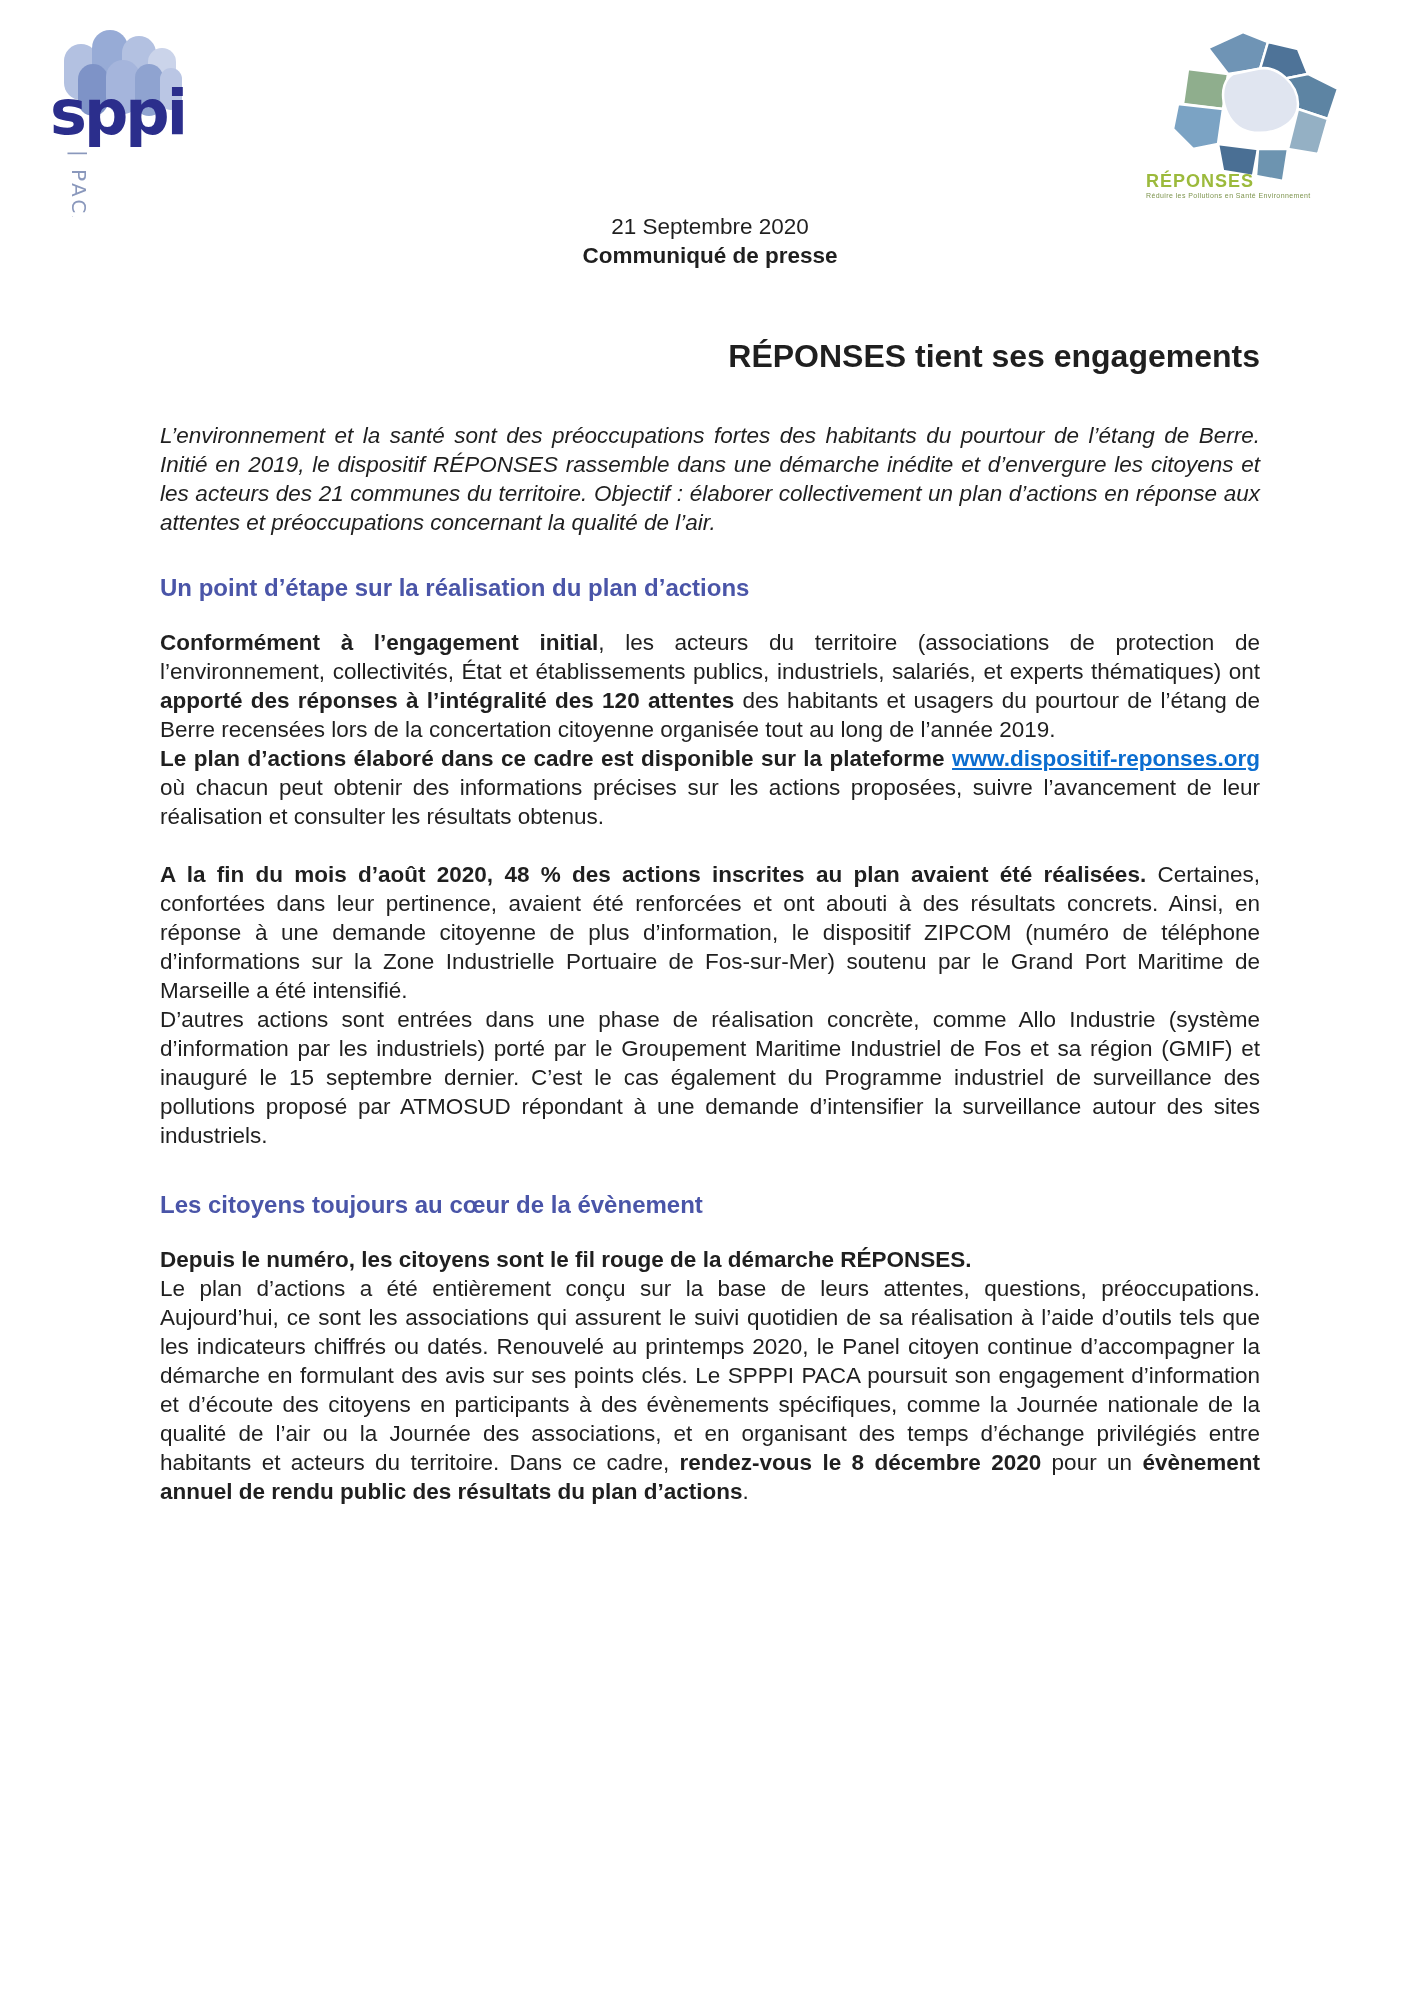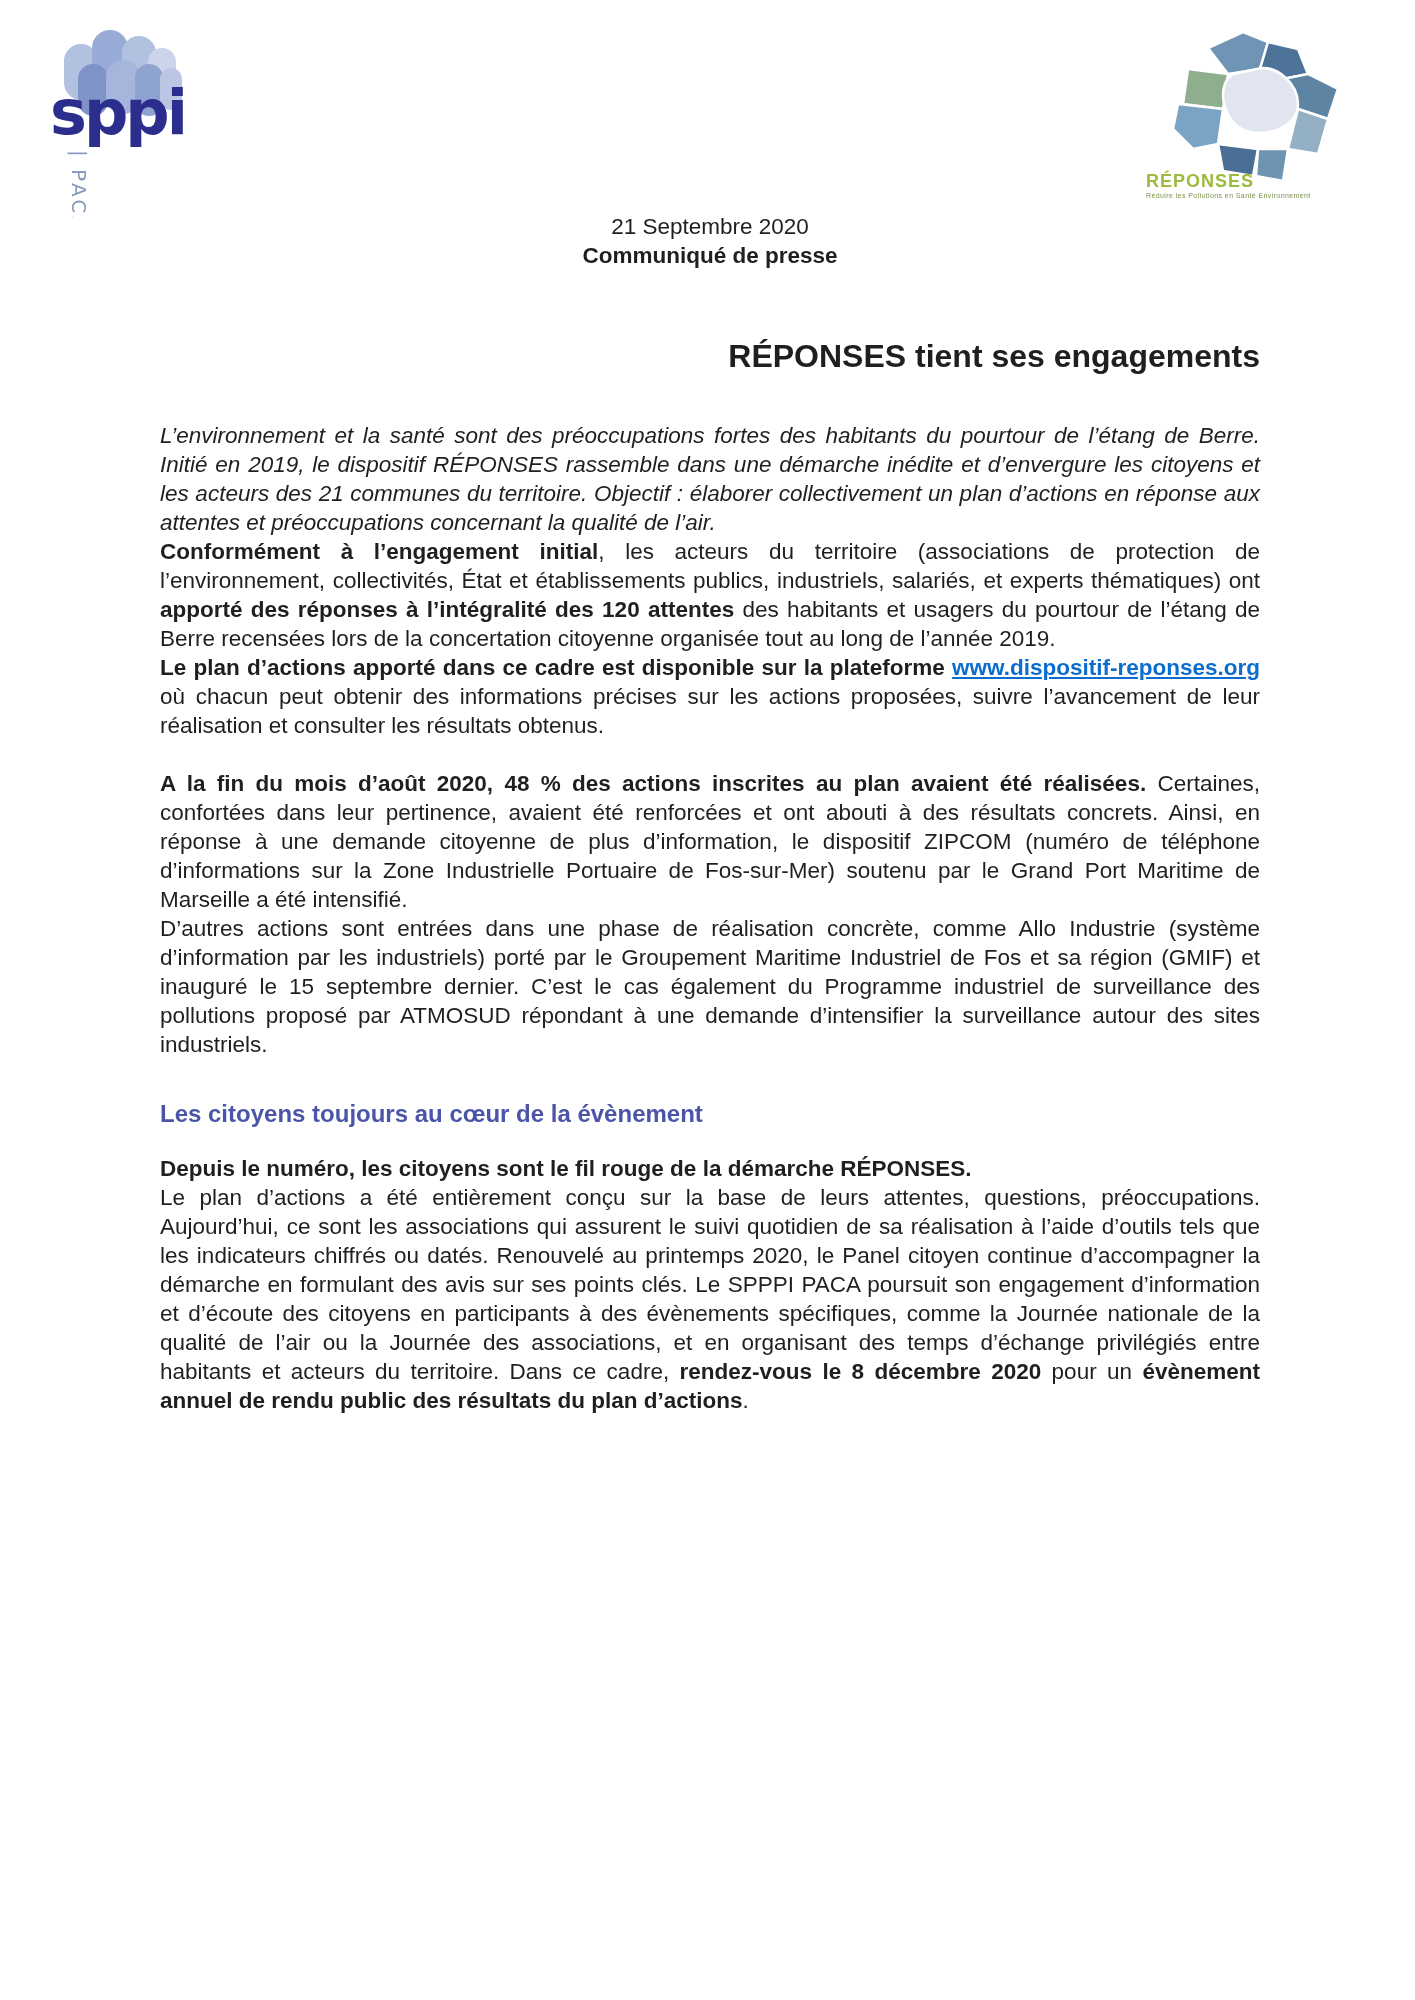--- a/index.html
+++ b/index.html
@@ -123,22 +123,23 @@
     <div class="rep-name">RÉPONSES</div>
     <div class="rep-tagline">Réduire les Pollutions en Santé Environnement</div>
   </div>
 
   <div class="content">
     <div class="date">21 Septembre 2020</div>
     <div class="doctype">Communiqué de presse</div>
     <div class="title">RÉPONSES tient ses engagements</div>
     <p class="intro">L’environnement et la santé sont des préoccupations fortes des habitants du pourtour de l’étang de Berre. Initié en 2019, le dispositif RÉPONSES rassemble dans une démarche inédite et d’envergure les citoyens et les acteurs des 21 communes du territoire. Objectif : élaborer collectivement un plan d’actions en réponse aux attentes et préoccupations concernant la qualité de l’air.</p>
     <div id="body-blocks">
+        <div class="h-sec first">Un point d’étape sur la réalisation du plan d’actions</div>
         <p class="para"><span class="b">Conformément à l’engagement initial</span><span>, les acteurs du territoire (associations de protection de l’environnement, collectivités, État et établissements publics, industriels, salariés, et experts thématiques) ont </span><span class="b">apporté des réponses à l’intégralité des 120 attentes</span><span> des habitants et usagers du pourtour de l’étang de Berre recensées lors de la concertation citoyenne organisée tout au long de l’année 2019.</span></p>
-        <p class="para"><span class="b">Le plan d’actions apporté dans ce cadre est disponible sur la plateforme </span><span class="link">www.dispositif-reponses.org</span><span> où chacun peut obtenir des informations précises sur les actions proposées, suivre l’avancement de leur réalisation et consulter les résultats obtenus.</span></p>
+        <p class="para"><span class="b">Le plan d’actions élaboré dans ce cadre est disponible sur la plateforme </span><span class="link">www.dispositif-reponses.org</span><span> où chacun peut obtenir des informations précises sur les actions proposées, suivre l’avancement de leur réalisation et consulter les résultats obtenus.</span></p>
         <p class="para gap"><span class="b">A la fin du mois d’août 2020, 48 % des actions inscrites au plan avaient été réalisées.</span><span> Certaines, confortées dans leur pertinence, avaient été renforcées et ont abouti à des résultats concrets. Ainsi, en réponse à une demande citoyenne de plus d’information, le dispositif </span><span class="i">ZIPCOM</span><span> (numéro de téléphone d’informations sur la Zone Industrielle Portuaire de Fos-sur-Mer) soutenu par le Grand Port Maritime de Marseille a été intensifié.</span></p>
         <p class="para"><span>D’autres actions sont entrées dans une phase de réalisation concrète, comme </span><span class="i">Allo Industrie</span><span> </span><span class="i">(système d’information par les industriels)</span><span> porté par le Groupement Maritime Industriel de Fos et sa région (GMIF) et inauguré le 15 septembre dernier. C’est le cas également du </span><span class="i">Programme industriel de surveillance des pollutions</span><span> proposé par ATMOSUD répondant à une demande d’intensifier la surveillance autour des sites industriels.</span></p>
         <div class="h-sec">Les citoyens toujours au cœur de la évènement</div>
         <p class="para"><span class="b">Depuis le numéro, les citoyens sont le fil rouge de la démarche RÉPONSES.</span></p>
         <p class="para"><span>Le plan d’actions a été entièrement conçu sur la base de leurs attentes, questions, préoccupations. Aujourd’hui, ce sont les associations qui assurent le suivi quotidien de sa réalisation à l’aide d’outils tels que les indicateurs chiffrés ou datés. Renouvelé au printemps 2020, le Panel citoyen continue d’accompagner la démarche en formulant des avis sur ses points clés. Le SPPPI PACA poursuit son engagement d’information et d’écoute des citoyens en participants à des évènements spécifiques, comme la Journée nationale de la qualité de l’air ou la Journée des associations, et en organisant des temps d’échange privilégiés entre habitants et acteurs du territoire. Dans ce cadre, </span><span class="b">rendez-vous le 8 décembre 2020</span><span> pour un </span><span class="b">évènement annuel de rendu public des résultats du plan d’actions</span><span>.</span></p>
       </div>
   </div>
 
 </div>
 

